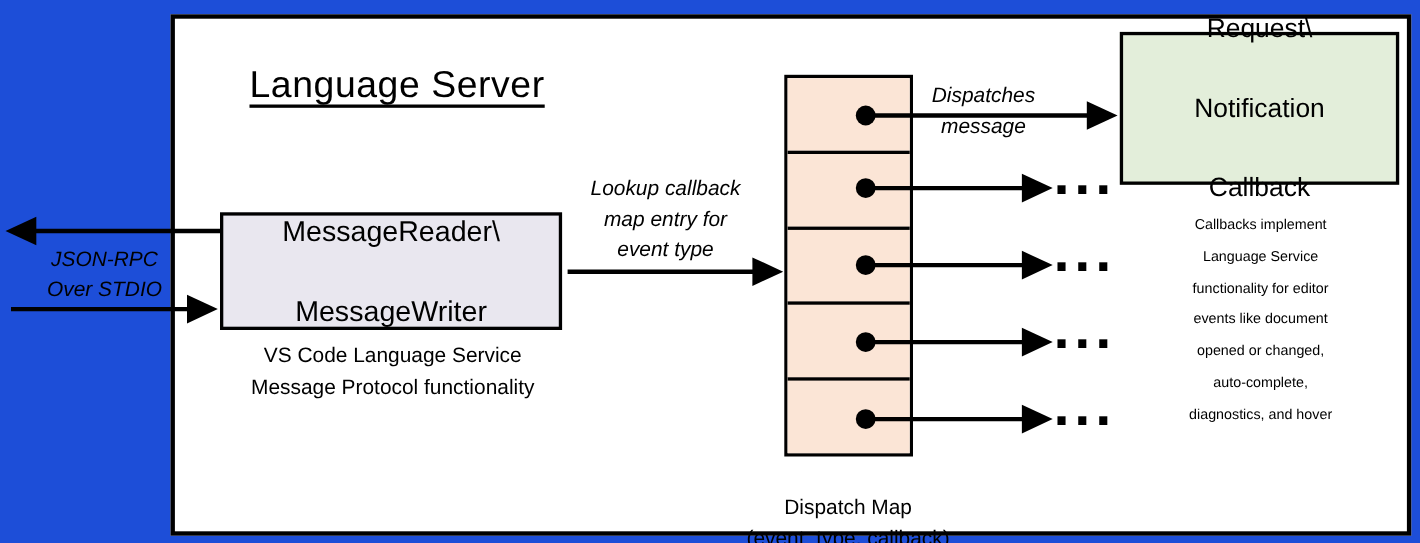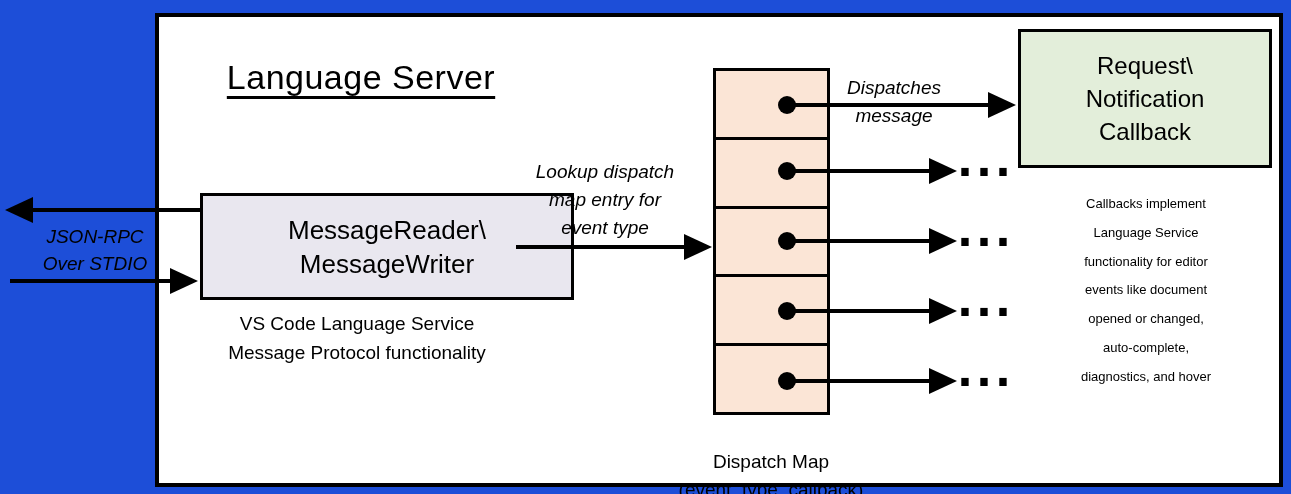--- a/index.html
+++ b/index.html
@@ -24,23 +24,24 @@
     text-decoration:underline;
     text-decoration-thickness:3px;
     text-underline-offset:7px;
     letter-spacing:0.5px;
   }
   .node{
     position:absolute;box-sizing:border-box;
     border:3px solid var(--stroke,#000);
     display:flex;flex-direction:column;align-items:center;justify-content:center;
     text-align:center;
+    gap:39px;
   }
   .message-box{
-    left:200px;top:193px;width:374px;height:107px;
+    left:200px;top:193px;width:311px;height:107px;
     background:var(--message-box-fill,#e9e7ef);
     font-size:26px;line-height:34px;
   }
   .callback-box{
     left:1018px;top:29px;width:254px;height:139px;
     background:var(--callback-box-fill,#e3eeda);
     font-size:24px;line-height:33px;
   }
   .dispatch-map{
     position:absolute;left:713px;top:68px;width:117px;height:347px;
@@ -119,21 +120,21 @@
     <div>opened or changed,</div>
     <div>auto-complete,</div>
     <div>diagnostics, and hover</div>
   </div>
 
   <div class="flow-label io-label">
     <div>JSON-RPC</div>
     <div>Over STDIO</div>
   </div>
   <div class="flow-label lookup-label">
-    <div>Lookup dispatch</div>
+    <div>Lookup callback</div>
     <div>map entry for</div>
     <div>event type</div>
   </div>
   <div class="flow-label dispatches-label">
     <div>Dispatches</div>
     <div>message</div>
   </div>
 
   <div class="ellipsis" style="left:957px;top:141px;">...</div>
   <div class="ellipsis" style="left:957px;top:211px;">...</div>

